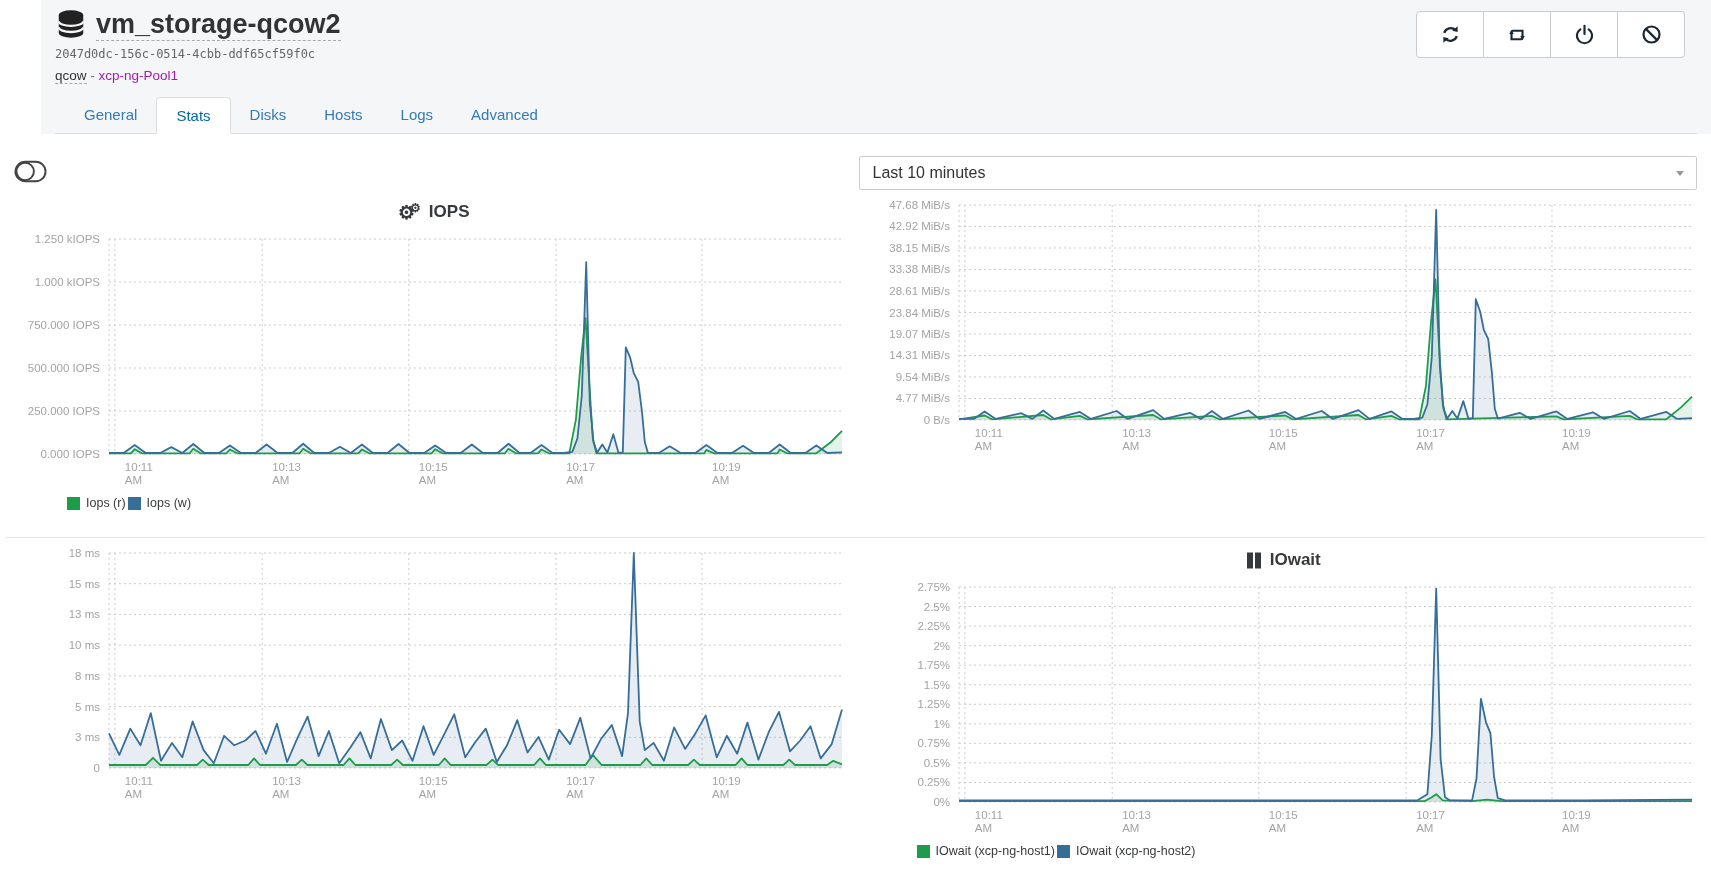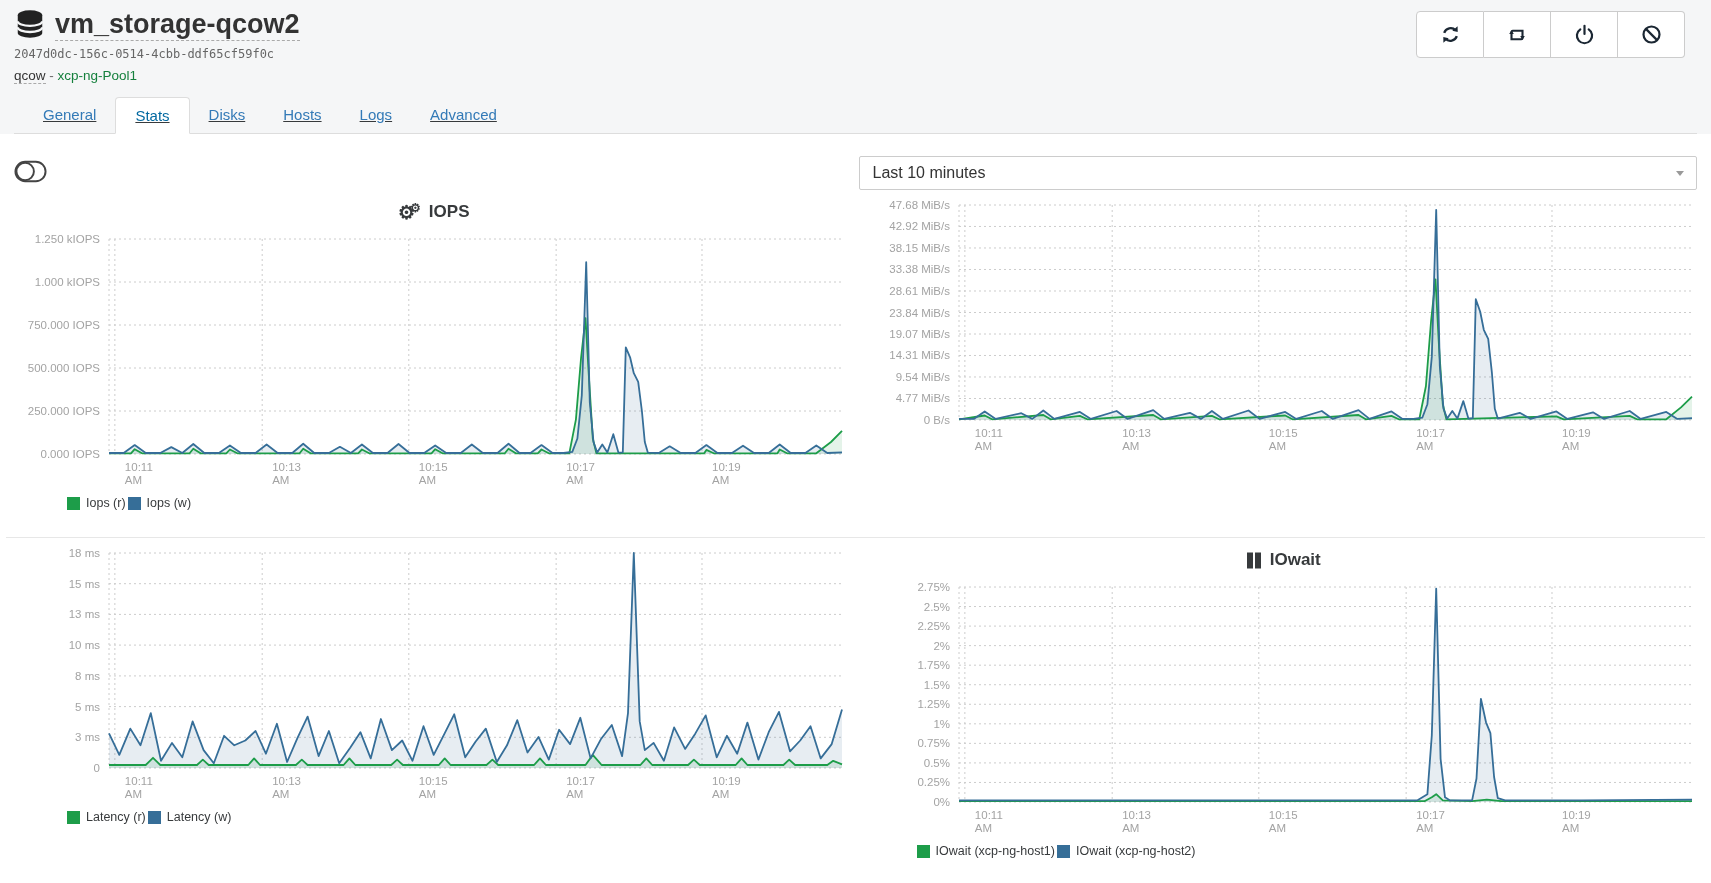--- a/index.html
+++ b/index.html
@@ -1,33 +1,33 @@
 <!DOCTYPE html>
 <html><head>
 <meta charset="utf-8">
 <style>
   html,body{margin:0;padding:0;background:#fff;}
   body{width:1711px;height:883px;overflow:hidden;font-family:"Liberation Sans",sans-serif;color:#373a3c;}
   
-  .page-header{background:#f5f6f7;padding:8px 14px 0 14px;}
+  .page-header{background:#f5f6f7;padding:8px 14px 0 14px;margin-left:41px;}
   .header-top{display:flex;justify-content:space-between;align-items:flex-start;}
   .title-row{display:flex;align-items:center;gap:9px;}
   .title-row h1{font-size:27px;font-weight:600;margin:0;color:#333;}
   .dashed-underline{border-bottom:1px dashed #aaa;padding-bottom:1px;}
   .uuid{font-family:"DejaVu Sans Mono",monospace;font-size:12px;color:#666;margin-top:7px;}
   .pool-line{font-size:13.5px;margin-top:7px;color:#666;}
   .pool-line .sr-type{color:#333;border-bottom:1px dashed #aaa;}
-  .pool-line a{color:#15803d;text-decoration:none;}
+  .pool-line a{color:#a21caf;text-decoration:none;}
   .btn-group{display:flex;margin:3px 12px 0 0;}
   .btn{width:66px;height:45px;background:#fff;border:1px solid #ccc;border-left-width:0;display:flex;align-items:center;justify-content:center;cursor:pointer;}
   .btn:first-child{border-left-width:1px;border-radius:4px 0 0 4px;}
   .btn:last-child{border-radius:0 4px 4px 0;}
   .btn svg{stroke:#1b2733;fill:none;stroke-width:2;}
   
-  .tabs{display:flex;border-bottom:1px solid #ddd;margin-top:14px;padding-left:10px;text-decoration:underline;}
+  .tabs{display:flex;border-bottom:1px solid #ddd;margin-top:14px;padding-left:10px;}
   .tab{padding:9px 19px;font-size:15px;color:#337ab7;text-decoration:none;margin-bottom:-1px;}
   .tab.active{background:#fff;border:1px solid #ddd;border-bottom:1px solid #fff;border-radius:4px 4px 0 0;color:#0369a1;}
   
   .content{background:#fff;padding:22px 6px 0 6px;}
   .controls{display:flex;align-items:center;}
   .controls-left{width:50%;padding-left:8px;}
   .controls-right{width:50%;padding-right:8px;box-sizing:border-box;}
   .toggle-btn{display:inline-block;cursor:pointer;line-height:0;}
   .select{height:32px;border:1px solid #ccc;border-radius:2px;background:#fff;display:flex;align-items:center;justify-content:space-between;padding:0 12px;font-size:16px;color:#333;cursor:pointer;}
   .caret{width:0;height:0;border-left:4px solid transparent;border-right:4px solid transparent;border-top:5px solid #999;}
@@ -276,30 +276,20 @@
           <text x="554.13" y="247" class="xlab">10:17</text>
           <text x="554.13" y="260" class="xlab">AM</text>
           <line x1="689.9970000000001" y1="15" x2="689.9970000000001" y2="230" class="grid"></line>
           <text x="699.9970000000001" y="247" class="xlab">10:19</text>
           <text x="699.9970000000001" y="260" class="xlab">AM</text>
           <path d="M97.0,230 L97.0,227.0 L133.7,227.0 L141.0,219.8 L148.3,227.0 L185.0,227.0 L190.8,221.6 L196.7,227.0 L236.3,227.0 L242.1,220.4 L248.0,227.0 L283.9,227.0 L289.8,221.6 L295.6,227.0 L331.6,227.0 L337.4,220.4 L343.3,227.0 L379.2,227.0 L385.1,221.6 L390.9,227.0 L426.9,227.0 L432.7,220.4 L438.6,227.0 L474.5,227.0 L480.4,221.6 L486.2,227.0 L522.1,227.0 L528.0,220.4 L533.9,227.0 L573.5,227.0 L580.8,216.9 L589.6,227.0 L628.4,227.0 L634.3,220.4 L640.2,227.0 L676.1,227.0 L681.9,221.6 L687.8,227.0 L723.7,227.0 L729.6,220.4 L735.4,227.0 L771.4,227.0 L777.2,221.6 L783.1,227.0 L815.3,227.0 L821.2,222.8 L830.0,226.4 L830.0,230 Z" fill="rgba(29,157,73,0.12)" stroke="none"></path>
           <path d="M97.0,230 L97.0,195.4 L107.3,216.9 L118.3,190.6 L128.5,207.3 L138.8,175.1 L149.0,222.8 L160.0,204.9 L170.3,219.3 L180.6,183.4 L191.6,212.1 L201.8,225.2 L212.1,197.8 L222.3,207.3 L233.3,202.5 L243.6,193.0 L253.9,215.7 L264.9,185.8 L275.1,224.0 L285.4,200.1 L295.6,178.6 L306.6,218.1 L316.9,193.0 L327.2,225.2 L338.2,209.7 L348.4,194.2 L358.7,220.4 L368.9,181.0 L379.9,212.1 L390.2,202.5 L400.5,222.8 L411.5,188.2 L421.7,216.9 L432.0,196.6 L442.2,176.3 L453.2,219.3 L463.5,203.7 L473.8,190.6 L484.8,224.0 L495.0,207.3 L505.3,182.2 L515.5,214.5 L526.5,198.9 L536.8,221.6 L547.1,191.8 L558.1,206.1 L568.3,179.8 L578.6,220.4 L588.8,201.3 L599.8,187.0 L610.1,218.1 L616.0,175.1 L621.8,15.0 L627.7,183.4 L632.8,212.1 L641.6,204.9 L651.9,222.8 L662.1,189.4 L673.1,210.9 L683.4,195.4 L693.7,177.4 L704.7,219.3 L714.9,197.8 L725.2,215.7 L735.4,184.6 L746.4,221.6 L756.7,194.2 L767.0,173.9 L778.0,213.3 L788.2,202.5 L798.5,188.2 L808.7,220.4 L819.7,206.1 L830.0,171.5 L830.0,230 Z" fill="rgba(54,110,152,0.12)" stroke="none"></path>
           <path d="M97.0,227.0 L133.7,227.0 L141.0,219.8 L148.3,227.0 L185.0,227.0 L190.8,221.6 L196.7,227.0 L236.3,227.0 L242.1,220.4 L248.0,227.0 L283.9,227.0 L289.8,221.6 L295.6,227.0 L331.6,227.0 L337.4,220.4 L343.3,227.0 L379.2,227.0 L385.1,221.6 L390.9,227.0 L426.9,227.0 L432.7,220.4 L438.6,227.0 L474.5,227.0 L480.4,221.6 L486.2,227.0 L522.1,227.0 L528.0,220.4 L533.9,227.0 L573.5,227.0 L580.8,216.9 L589.6,227.0 L628.4,227.0 L634.3,220.4 L640.2,227.0 L676.1,227.0 L681.9,221.6 L687.8,227.0 L723.7,227.0 L729.6,220.4 L735.4,227.0 L771.4,227.0 L777.2,221.6 L783.1,227.0 L815.3,227.0 L821.2,222.8 L830.0,226.4" fill="none" stroke="#1d9d49" stroke-width="1.8" stroke-linejoin="round"></path>
           <path d="M97.0,195.4 L107.3,216.9 L118.3,190.6 L128.5,207.3 L138.8,175.1 L149.0,222.8 L160.0,204.9 L170.3,219.3 L180.6,183.4 L191.6,212.1 L201.8,225.2 L212.1,197.8 L222.3,207.3 L233.3,202.5 L243.6,193.0 L253.9,215.7 L264.9,185.8 L275.1,224.0 L285.4,200.1 L295.6,178.6 L306.6,218.1 L316.9,193.0 L327.2,225.2 L338.2,209.7 L348.4,194.2 L358.7,220.4 L368.9,181.0 L379.9,212.1 L390.2,202.5 L400.5,222.8 L411.5,188.2 L421.7,216.9 L432.0,196.6 L442.2,176.3 L453.2,219.3 L463.5,203.7 L473.8,190.6 L484.8,224.0 L495.0,207.3 L505.3,182.2 L515.5,214.5 L526.5,198.9 L536.8,221.6 L547.1,191.8 L558.1,206.1 L568.3,179.8 L578.6,220.4 L588.8,201.3 L599.8,187.0 L610.1,218.1 L616.0,175.1 L621.8,15.0 L627.7,183.4 L632.8,212.1 L641.6,204.9 L651.9,222.8 L662.1,189.4 L673.1,210.9 L683.4,195.4 L693.7,177.4 L704.7,219.3 L714.9,197.8 L725.2,215.7 L735.4,184.6 L746.4,221.6 L756.7,194.2 L767.0,173.9 L778.0,213.3 L788.2,202.5 L798.5,188.2 L808.7,220.4 L819.7,206.1 L830.0,171.5" fill="none" stroke="#366e98" stroke-width="1.8" stroke-linejoin="round"></path>
         </svg>
-      <div class="legend" id="legend-2">
-          <span class="li">
-            <span class="sw" style="background: rgb(29, 157, 73);"></span>
-            <span>Latency (r)</span>
-          </span>
-          <span class="li">
-            <span class="sw" style="background: rgb(54, 110, 152);"></span>
-            <span>Latency (w)</span>
-          </span>
-        </div>
     </div>
     <div class="chart-col">
       <div class="chart-title">
         <span style="line-height:0;">
           <svg width="16" height="17" viewBox="0 0 16 17">
             <rect x="1.5" y="1" width="5" height="15" fill="#373a3c"></rect>
             <rect x="9.5" y="1" width="5" height="15" fill="#373a3c"></rect>
           </svg>
         </span>
         <span>IOwait</span>

